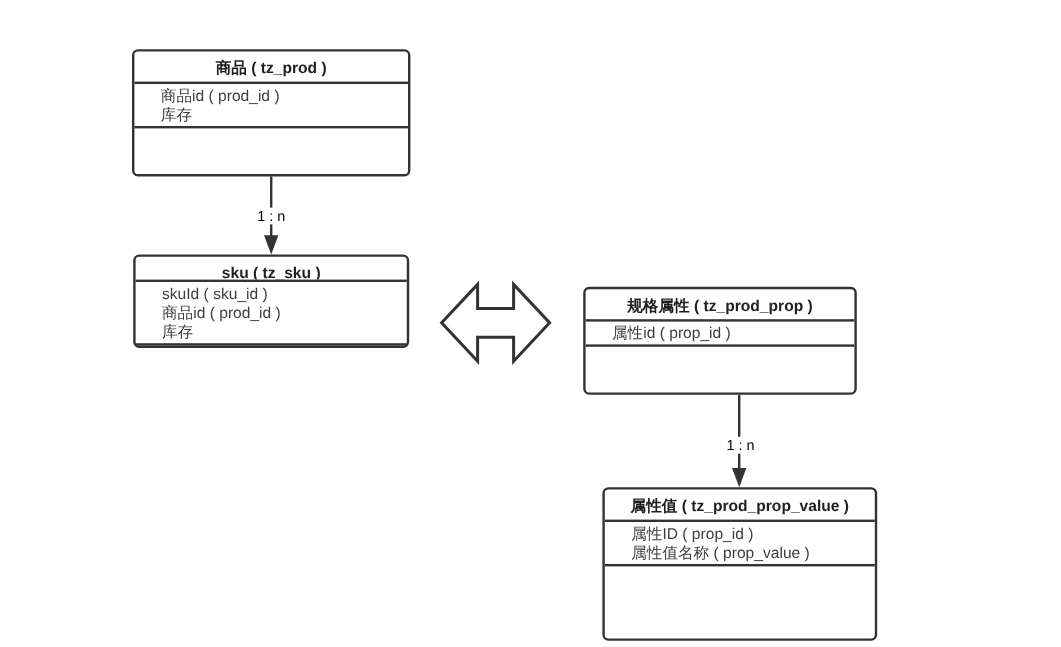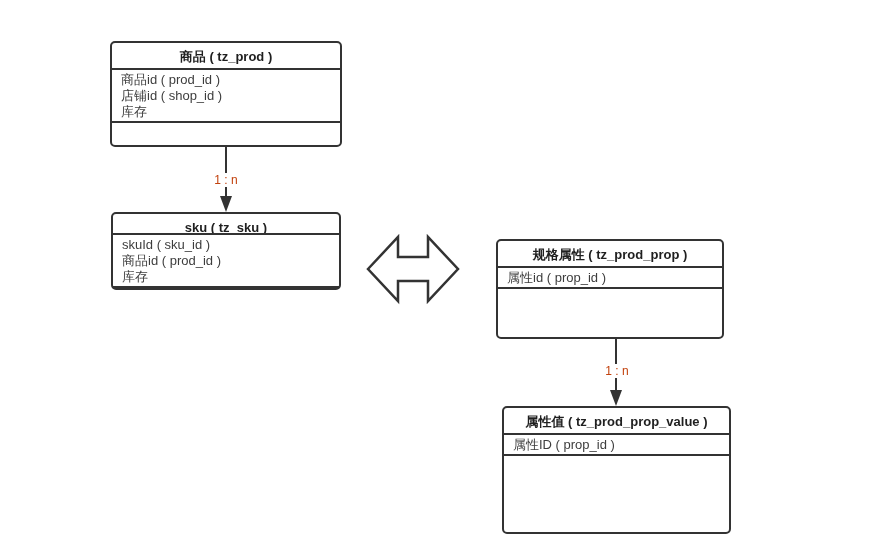--- a/index.html
+++ b/index.html
@@ -24,40 +24,40 @@
     line-height: 27px;
     text-align: center;
     font-size: 13px;
     font-weight: bold;
     color: #1f1f1f;
     border-bottom: 2px solid #333333;
     white-space: nowrap;
     overflow: hidden;
   }
   .entity-fields {
-    padding: 2px 7px 1px 9px;
+    padding: 2px 7px 1px 22px;
     border-bottom: 2px solid #333333;
   }
   .field-row {
     height: 16px;
     line-height: 16px;
     font-size: 13px;
     color: #3d3d3d;
     white-space: nowrap;
     overflow: hidden;
   }
   .entity-footer { flex: 1 1 auto; }
 
   .card-label {
     position: absolute;
     transform: translate(-50%, -50%);
     background: #ffffff;
     padding: 0 4px;
     font-size: 12px;
-    color: #c2410c;
+    color: #000000;
     white-space: nowrap;
   }
 </style>
 </head>
 <body>
 
 <div class="canvas">
 
   <svg class="overlay" width="884" height="539" viewBox="0 0 884 539">
 
@@ -67,48 +67,48 @@
     <line x1="616" y1="329" x2="616" y2="391" stroke="#333333" stroke-width="2"></line>
     <polygon points="616,406 610,390 622,390" fill="#333333"></polygon>
 
     <polygon points="368,269 398,237 398,257 428,257 428,237 458,269 428,301 428,281 398,281 398,301" fill="#ffffff" stroke="#333333" stroke-width="2.5" stroke-linejoin="miter"></polygon>
   </svg>
 
   <div class="entity" style="left:110px; top:41px; width:232px; height:106px;">
     <div class="entity-title">商品 ( tz_prod )</div>
     <div class="entity-fields">
       <div class="field-row">商品id ( prod_id )</div>
-      <div class="field-row">店铺id ( shop_id )</div>
       <div class="field-row">库存</div>
     </div>
     <div class="entity-footer"></div>
   </div>
 
   <div class="entity" style="left:111px; top:212px; width:230px; height:78px;">
     <div class="entity-title">sku ( tz_sku )</div>
     <div class="entity-fields">
       <div class="field-row">skuId ( sku_id )</div>
       <div class="field-row">商品id ( prod_id )</div>
       <div class="field-row">库存</div>
     </div>
     <div class="entity-footer"></div>
   </div>
 
-  <div class="entity" style="left:496px; top:239px; width:228px; height:100px;">
+  <div class="entity" style="left:486px; top:239px; width:228px; height:90px;">
     <div class="entity-title">规格属性 ( tz_prod_prop )</div>
     <div class="entity-fields">
       <div class="field-row">属性id ( prop_id )</div>
     </div>
     <div class="entity-footer"></div>
   </div>
 
   <div class="entity" style="left:502px; top:406px; width:229px; height:128px;">
     <div class="entity-title">属性值 ( tz_prod_prop_value )</div>
     <div class="entity-fields">
       <div class="field-row">属性ID ( prop_id )</div>
+      <div class="field-row">属性值名称 ( prop_value )</div>
     </div>
     <div class="entity-footer"></div>
   </div>
 
   <span class="card-label" style="left:226px; top:180px;">1 : n</span>
   <span class="card-label" style="left:617px; top:371px;">1 : n</span>
 
 </div>
 
 </body></html>

